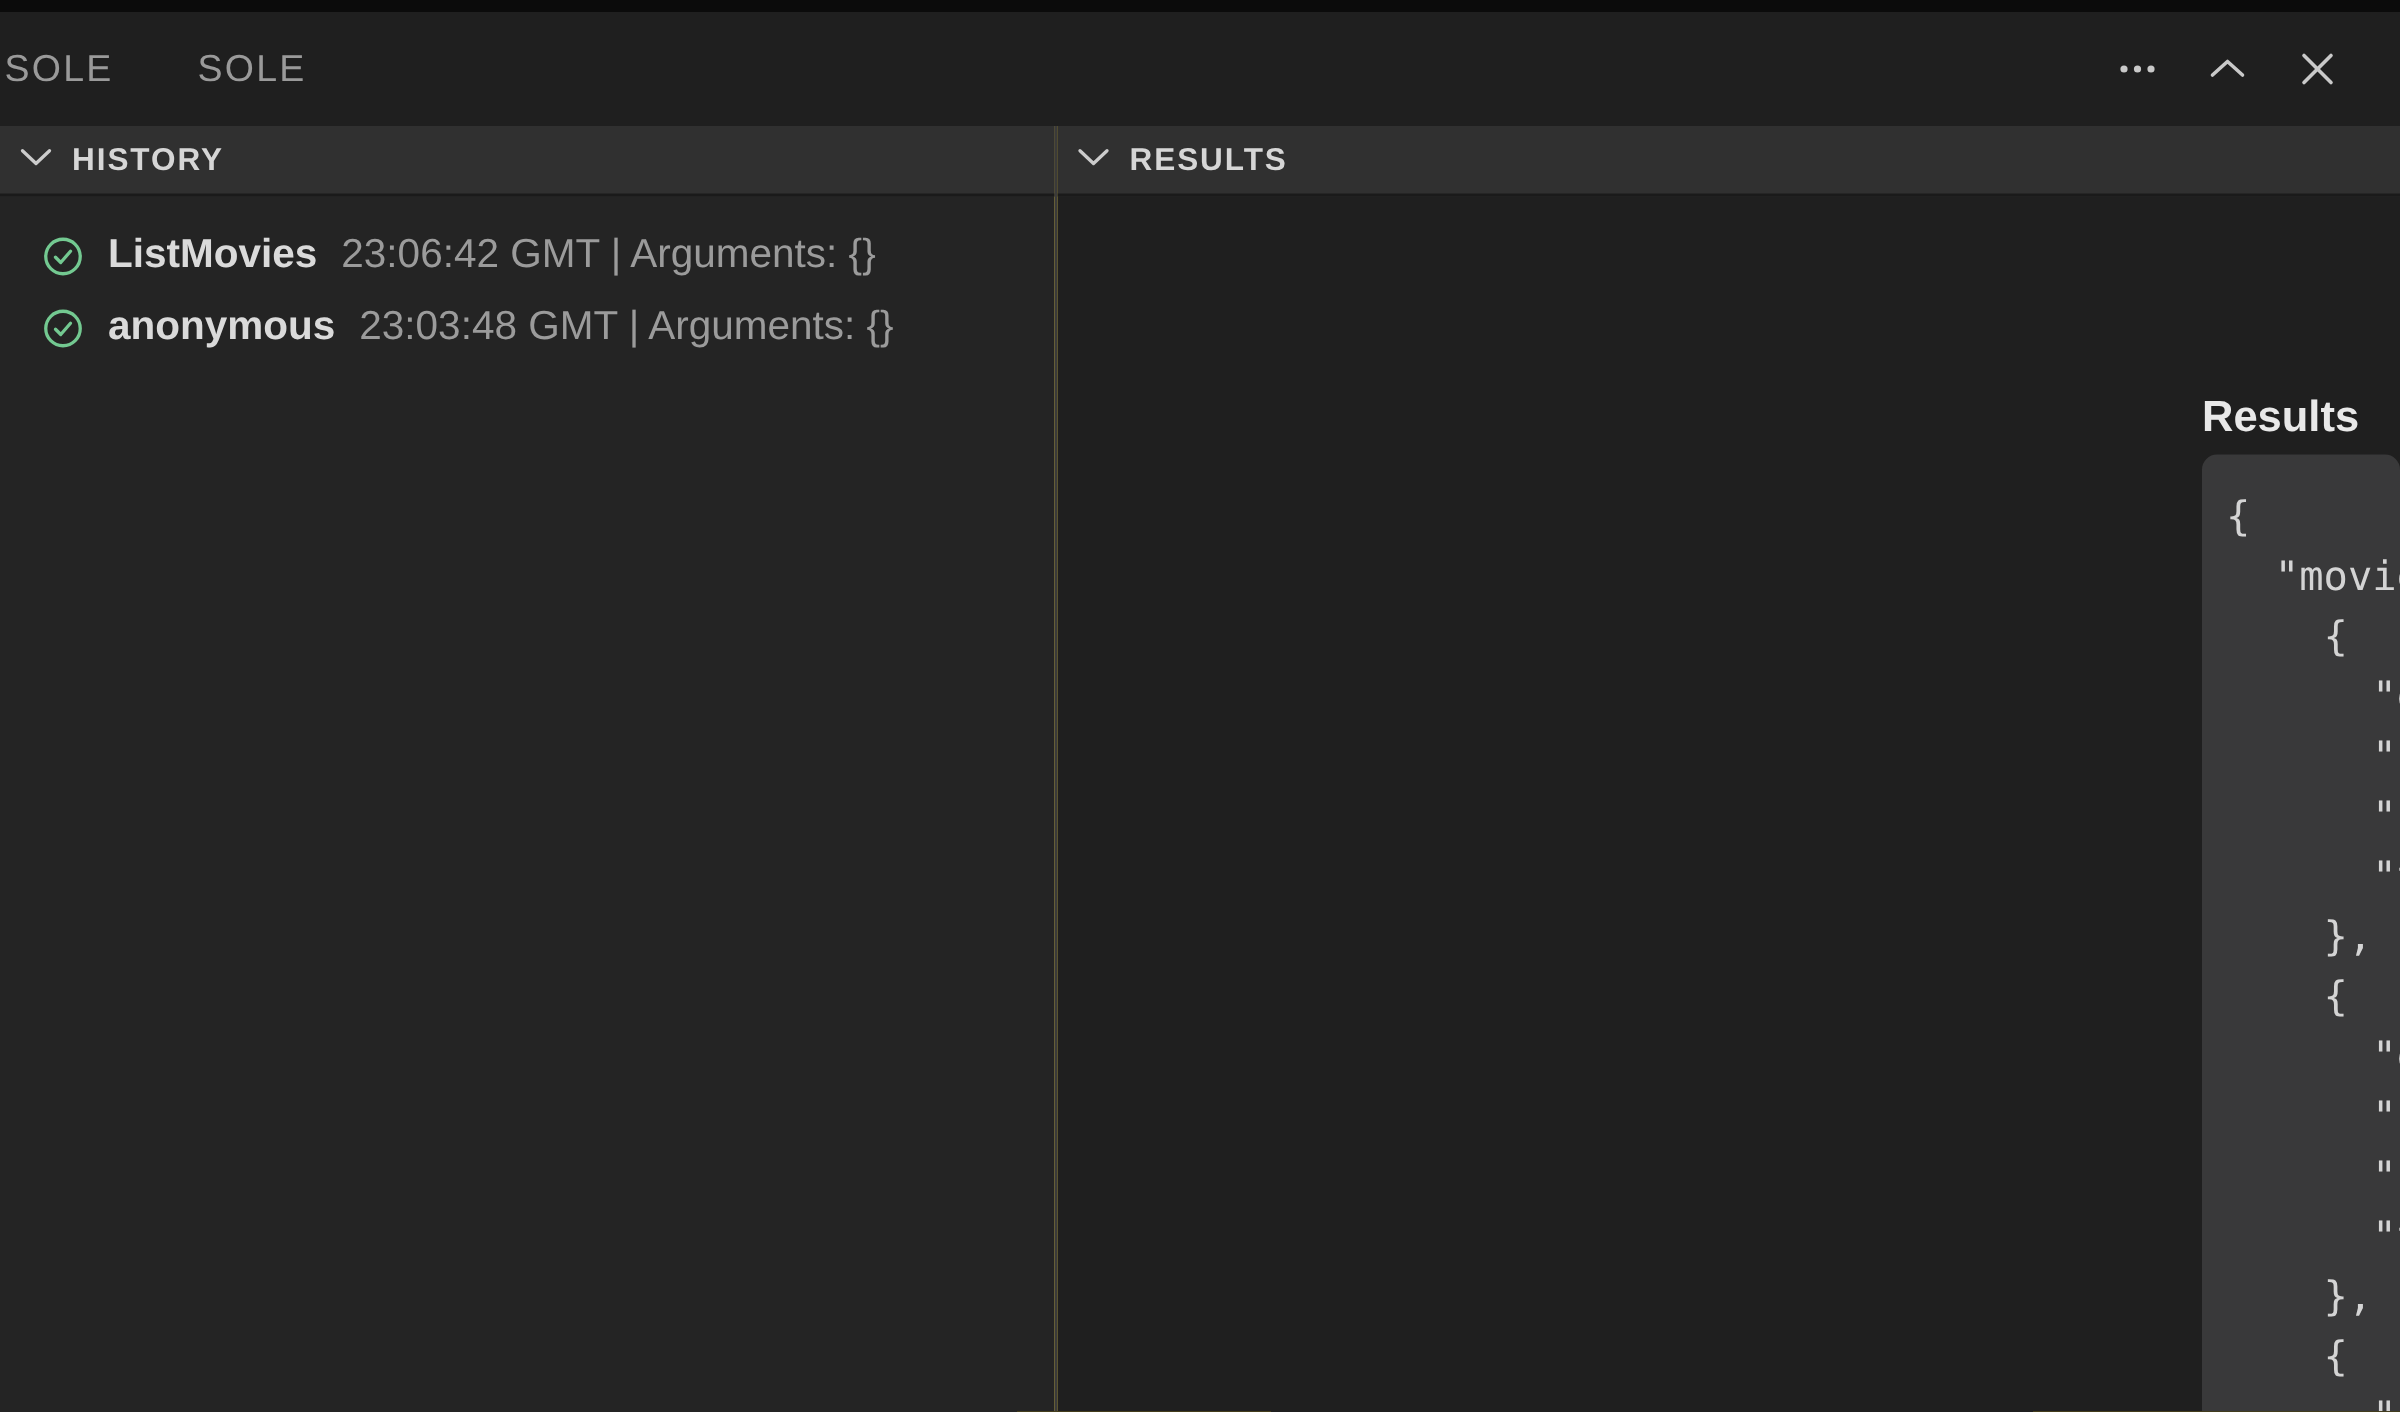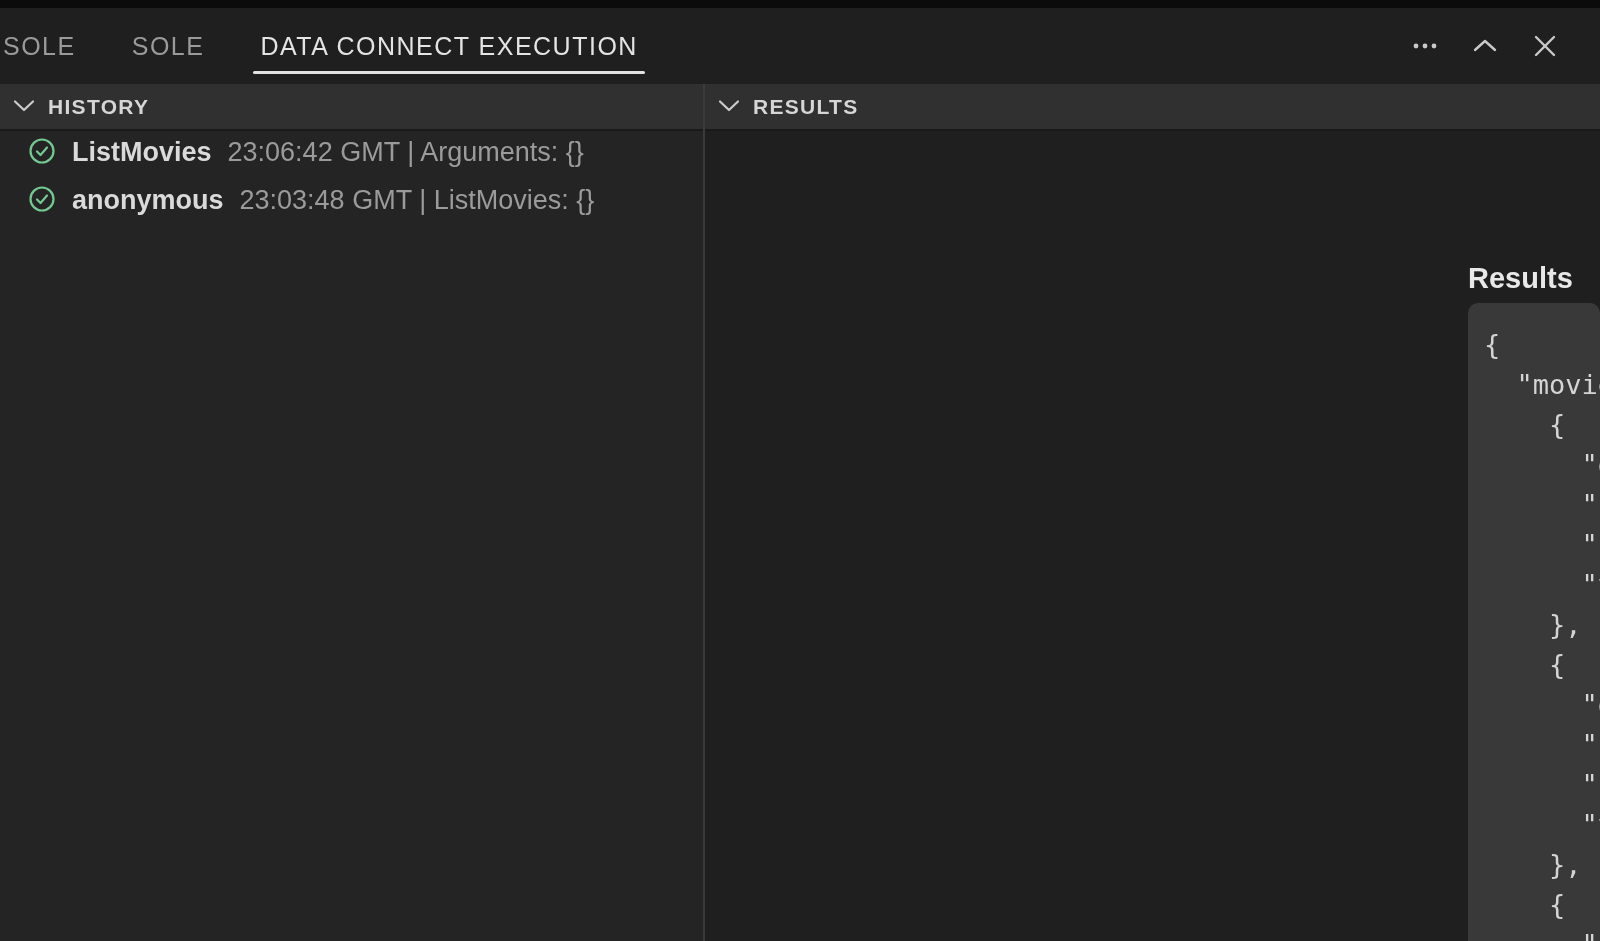--- a/index.html
+++ b/index.html
@@ -49,21 +49,21 @@
   }
   .results-pane .pane-header { height:47px; }
   .pane-title {
     font-size:21px; font-weight:700; letter-spacing:1.3px; color:#d6d6d6;
   }
   .chev { color:#cccccc; }
 
   
   .hist-list { padding-top:6px; }
   .hist-item {
-    display:flex; align-items:flex-start; height:48px; padding-left:28px; gap:16px;
+    display:flex; align-items:flex-end; height:48px; padding-left:28px; gap:16px;
     cursor:pointer; white-space:nowrap;
   }
   .hist-name { font-size:27px; font-weight:600; color:#dadada; }
   .hist-meta { font-size:27px; color:#9b9b9b; }
   .status-ico { flex:none; display:flex; }
 
   
   .results-title {
     position:absolute; left:763px; top:178px;
     font-size:29px; font-weight:600; color:#e8e8e8;
@@ -83,21 +83,20 @@
 <body>
 
 <div class="screen">
 
   <div class="top-strip"></div>
 
   <div class="tabbar">
     <div class="tabs">
       <div class="tab">SOLE</div>
       <div class="tab">SOLE</div>
-      <div class="tab active">DATA CONNECT EXECUTION</div>
     </div>
     <div class="actions">
       <div class="act-btn">
         <svg width="30" height="30" viewBox="0 0 30 30">
           <circle cx="6" cy="15" r="2.4" fill="currentColor"></circle>
           <circle cx="15" cy="15" r="2.4" fill="currentColor"></circle>
           <circle cx="24" cy="15" r="2.4" fill="currentColor"></circle>
         </svg>
       </div>
       <div class="act-btn">
@@ -139,21 +138,21 @@
         </div>
 
         <div class="hist-item">
           <span class="status-ico">
             <svg width="28" height="28" viewBox="0 0 28 28" fill="none" stroke="#73c991" stroke-width="2.2" stroke-linecap="round" stroke-linejoin="round">
               <circle cx="14" cy="14" r="11.5"></circle>
               <polyline points="9,14.5 12.5,18 19,10.5"></polyline>
             </svg>
           </span>
           <span class="hist-name">anonymous</span>
-          <span class="hist-meta">23:03:48 GMT | ListMovies: {}</span>
+          <span class="hist-meta">23:03:48 GMT | Arguments: {}</span>
         </div>
 
       </div>
     </div>
 
     <div class="divider"></div>
 
     <div class="results-pane">
       <div class="pane-header">
         <span class="chev">

